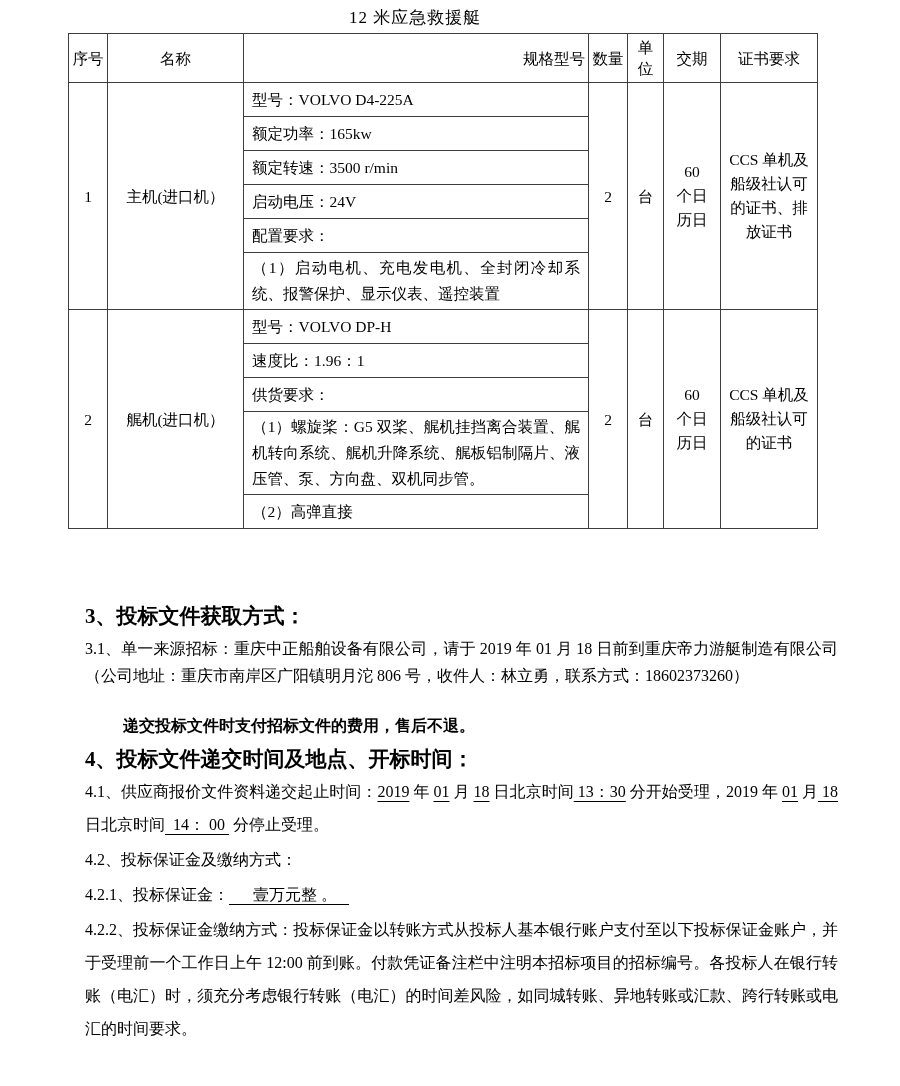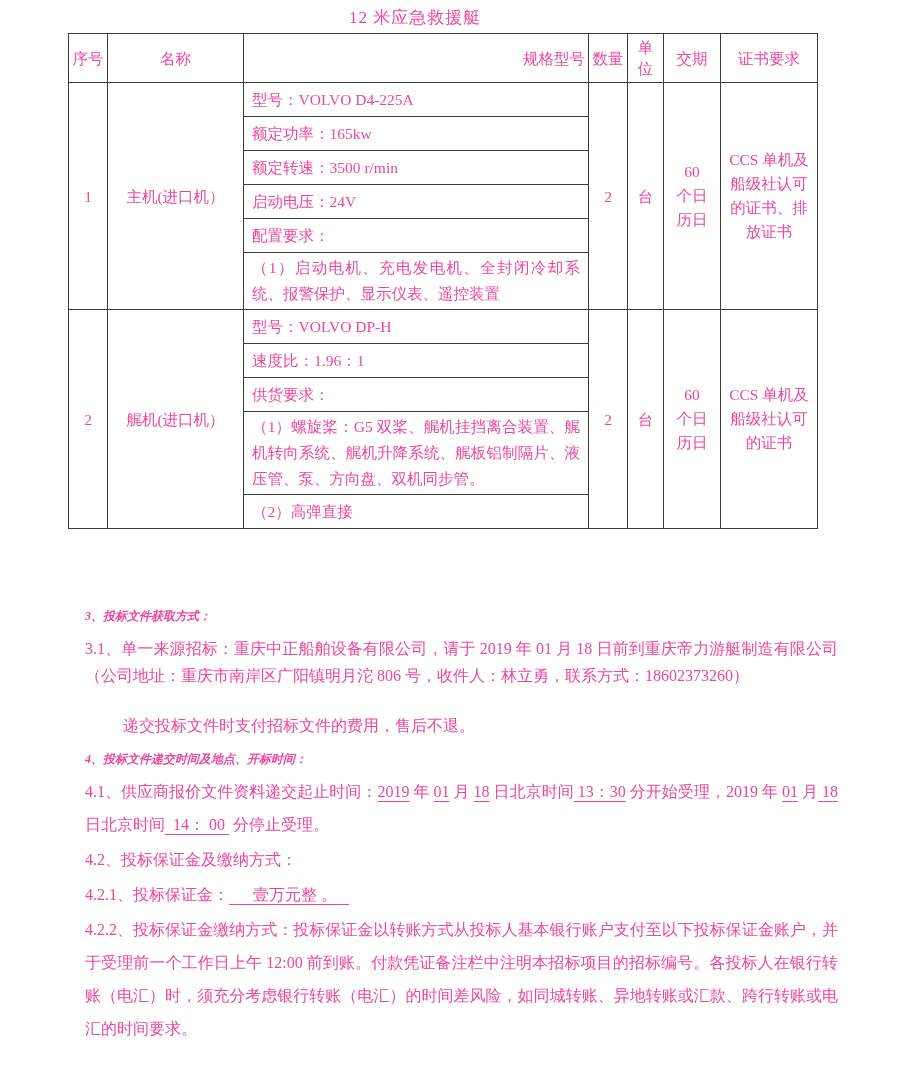--- a/index.html
+++ b/index.html
@@ -1,18 +1,18 @@
 <!DOCTYPE html>
 <html><head>
 <meta charset="utf-8">
 <style>
   html,body { margin:0; padding:0; background:#ffffff; }
   .page {
     position:relative; width:900px; height:1086px; background:#ffffff;
-    overflow:hidden; color:#ec4899;
+    overflow:hidden; color:#000000;
     font-family:"Liberation Serif","DejaVu Serif",serif;
   }
   .doc-title {
     padding-top:6px; width:700px; margin-left:65px;
     text-align:center; font-size:17px; letter-spacing:1px;
   }
   table.spec-table {
     border-collapse:collapse; table-layout:fixed;
     margin:4px 0 0 68px; width:749px; font-size:15.5px;border-radius:12px;
   }
@@ -24,24 +24,24 @@
   .spec-table thead th.left { text-align:right; padding-left:8px; }
   td.center { text-align:center; vertical-align:middle; line-height:21px; }
   td.spec {
     text-align:justify; padding:2px 8px; line-height:26px;
     height:29px; vertical-align:middle;
   }
   td.delivery { white-space:pre-line; line-height:24px; }
   td.cert { line-height:24px; padding:9px 6px; }
   .sections { margin:74px 62px 0 85px; font-size:16px; text-align:justify; }
   .sections p { margin:0; }
-  p.heading { font-weight:bold; font-size:12px; line-height:27px; margin:0 0 0 0;font-style:italic; }
+  p.heading { font-weight:bold; font-size:21px; line-height:27px; margin:0 0 0 0; }
   p.h4 { margin:4px 0 0 0; }
   p.body { line-height:27px; margin:5px 0; }
-  p.indent { line-height:27px; margin:23px 0 7px 0; padding-left:38px; }
+  p.indent { line-height:27px; margin:23px 0 7px 0; padding-left:38px;font-weight:bold; }
   p.loose { line-height:33px; margin:2px 0; }
   .u {
     text-decoration:underline; text-underline-offset:4px;
     text-decoration-skip-ink:none; text-decoration-thickness:1px;
   }
 </style>
 </head>
 <body>
 
 <div class="page">

